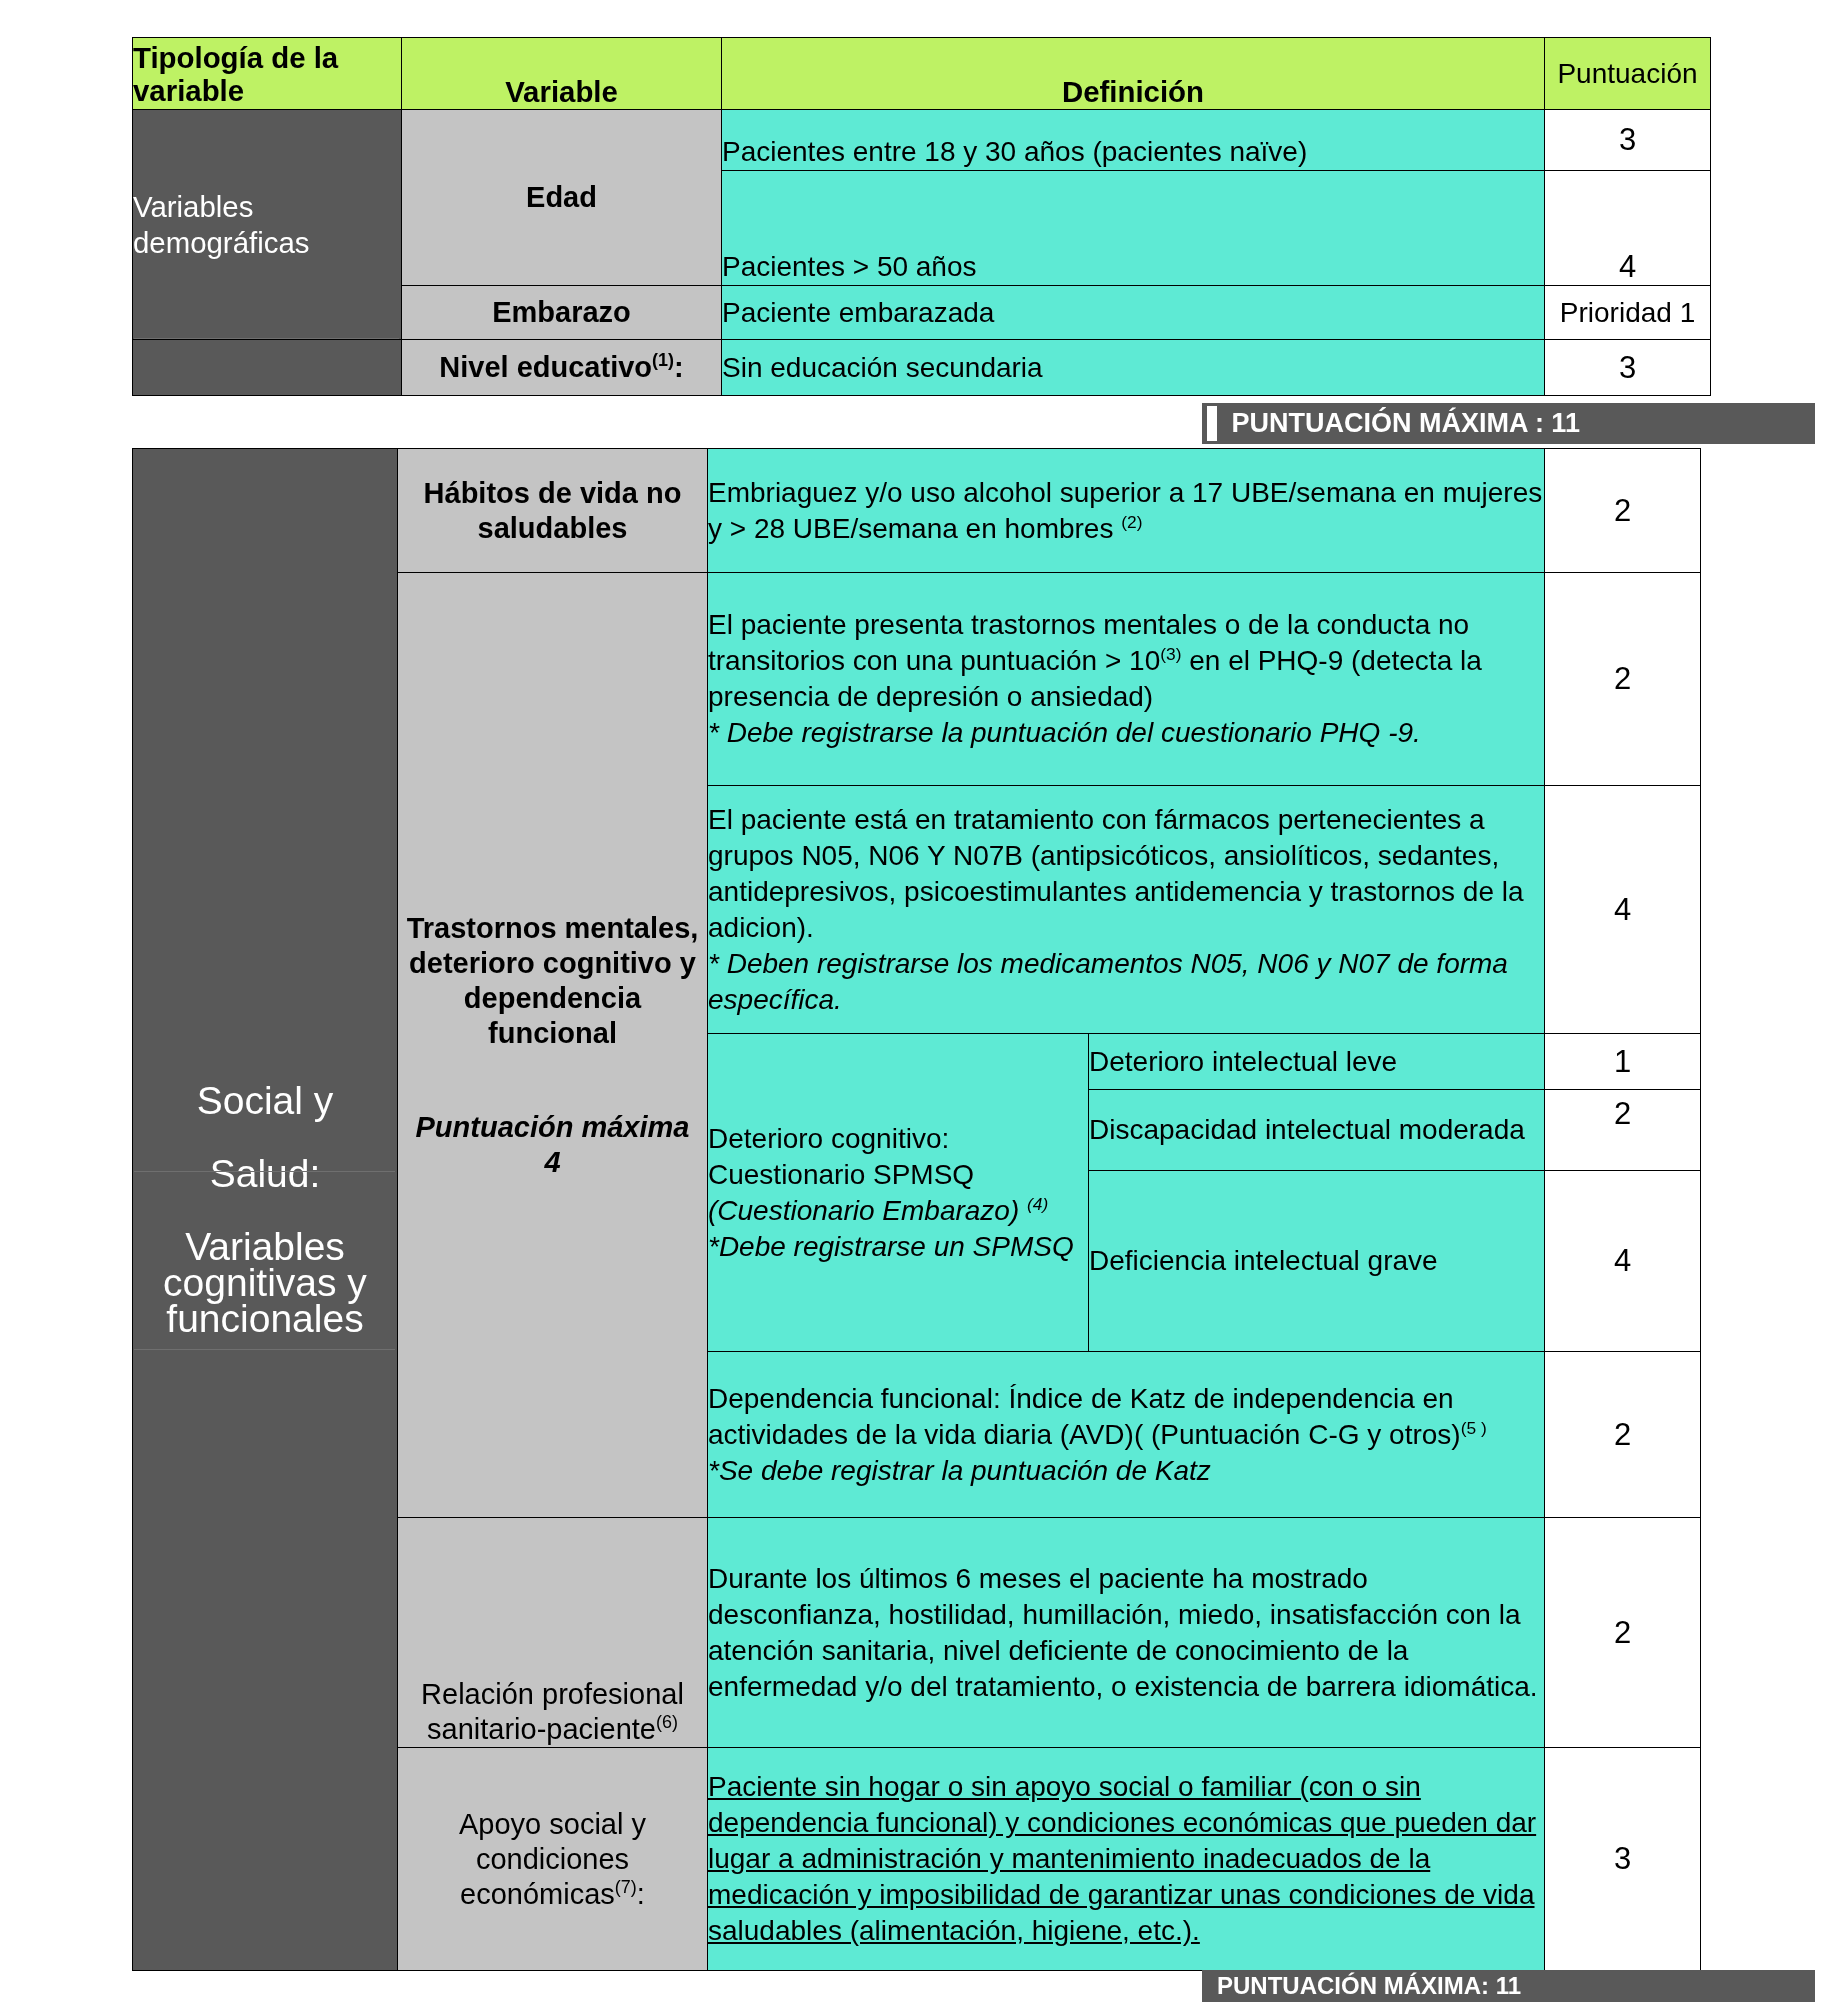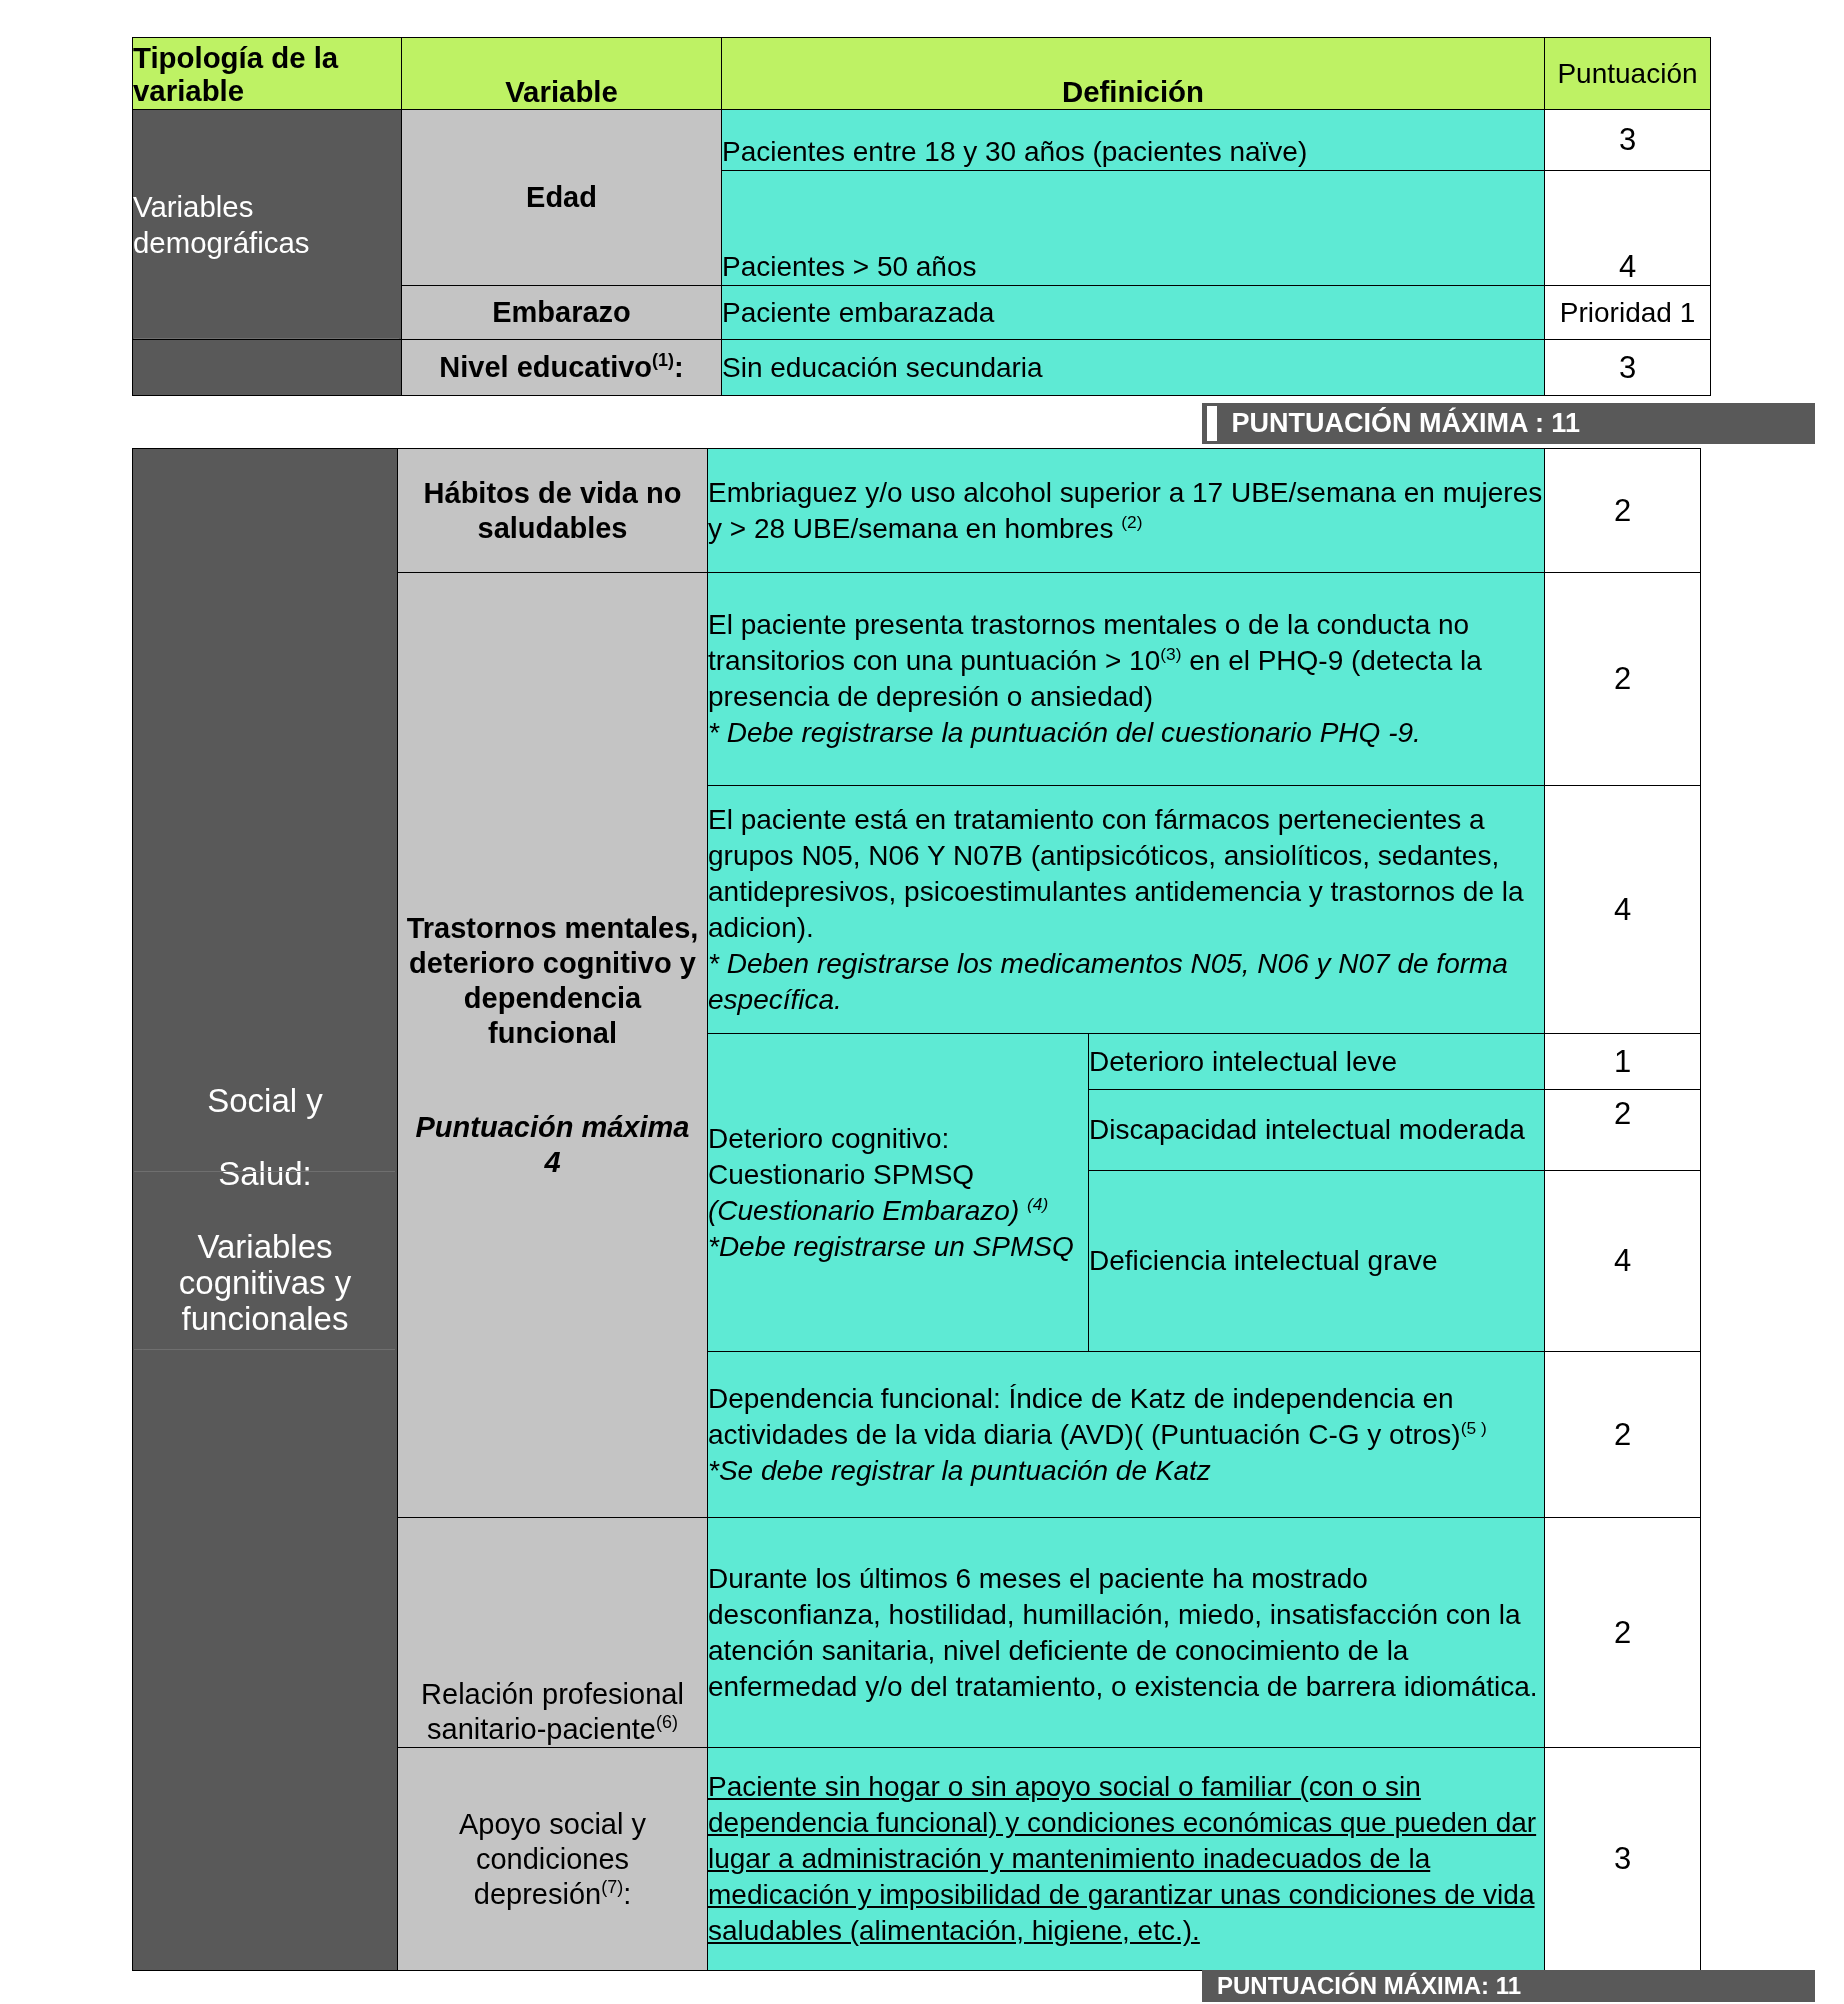--- a/index.html
+++ b/index.html
@@ -19,21 +19,21 @@
   #table2{left:132px;top:448px;}
 
   th{background:#bef264;font-size:29.4px;font-weight:bold;}
   .th-tipologia{text-align:left;vertical-align:middle;padding:1.3px 3.8px;line-height:33px;border-bottom-width:3.2px;}
   .th-mid{text-align:center;vertical-align:bottom;padding-bottom:5.1px;border-bottom-width:3.2px;}
   .th-punt{font-weight:normal;text-align:center;vertical-align:middle;font-size:28px;
            overflow-wrap:anywhere;line-height:32px;border-bottom-width:3.2px;}
 
   td.dark{background:#595959;color:#fff;font-size:29.4px;line-height:36px;
           vertical-align:middle;text-align:left;padding:2.6px 5.1px;}
-  td.dark2{background:#595959;color:#fff;font-size:33px;line-height:36px;
+  td.dark2{background:#595959;color:#fff;font-size:39px;line-height:36px;
           vertical-align:middle;text-align:center;padding:2.6px 3.8px;}
   td.dark-empty{background:#595959;border-top-style:hidden;}
   td.varcell{background:#c4c4c4;font-weight:bold;text-align:center;vertical-align:middle;
           font-size:29px;line-height:35px;padding:2.6px 5.1px;}
   td.varcell-reg{font-weight:normal;}
   td.defcell{background:#5eead4;font-size:28px;line-height:36px;text-align:left;
           vertical-align:middle;padding:2.6px 5.1px;}
   td.scorecell{background:#ffffff;text-align:center;vertical-align:middle;font-size:31px;}
   td.vbottom{vertical-align:bottom;padding-bottom:6.4px;}
   td.score-bottom{vertical-align:bottom;padding-bottom:11.5px;}
@@ -174,21 +174,21 @@
         <div class="ital">*Se debe registrar la puntuación de Katz</div>
       </td>
       <td class="scorecell">2</td>
     </tr>
     <tr style="height:230px">
       <td class="varcell varcell-reg vbottom"><span>Relación profesional sanitario-paciente</span><sup>(6)</sup></td>
       <td class="defcell" colspan="2">Durante los últimos 6 meses el paciente ha mostrado desconfianza, hostilidad, humillación, miedo, insatisfacción con la atención sanitaria, nivel deficiente de conocimiento de la enfermedad y/o del tratamiento, o existencia de barrera idiomática.</td>
       <td class="scorecell">2</td>
     </tr>
     <tr style="height:223px">
-      <td class="varcell varcell-reg"><span>Apoyo social y condiciones depresión</span><sup>(7)</sup><span>:</span></td>
+      <td class="varcell varcell-reg"><span>Apoyo social y condiciones económicas</span><sup>(7)</sup><span>:</span></td>
       <td class="defcell apoyo-def" colspan="2">Paciente sin hogar o sin apoyo social o familiar (con o sin dependencia funcional) y condiciones económicas que pueden dar lugar a administración  y mantenimiento inadecuados de la medicación y imposibilidad de garantizar unas condiciones de vida saludables (alimentación, higiene, etc.).</td>
       <td class="scorecell">3</td>
     </tr>
   </tbody>
     </table>
 
   <div class="max-bar" id="bar2">
     <div class="bar-text">PUNTUACIÓN MÁXIMA: 11</div>
   </div>
 

